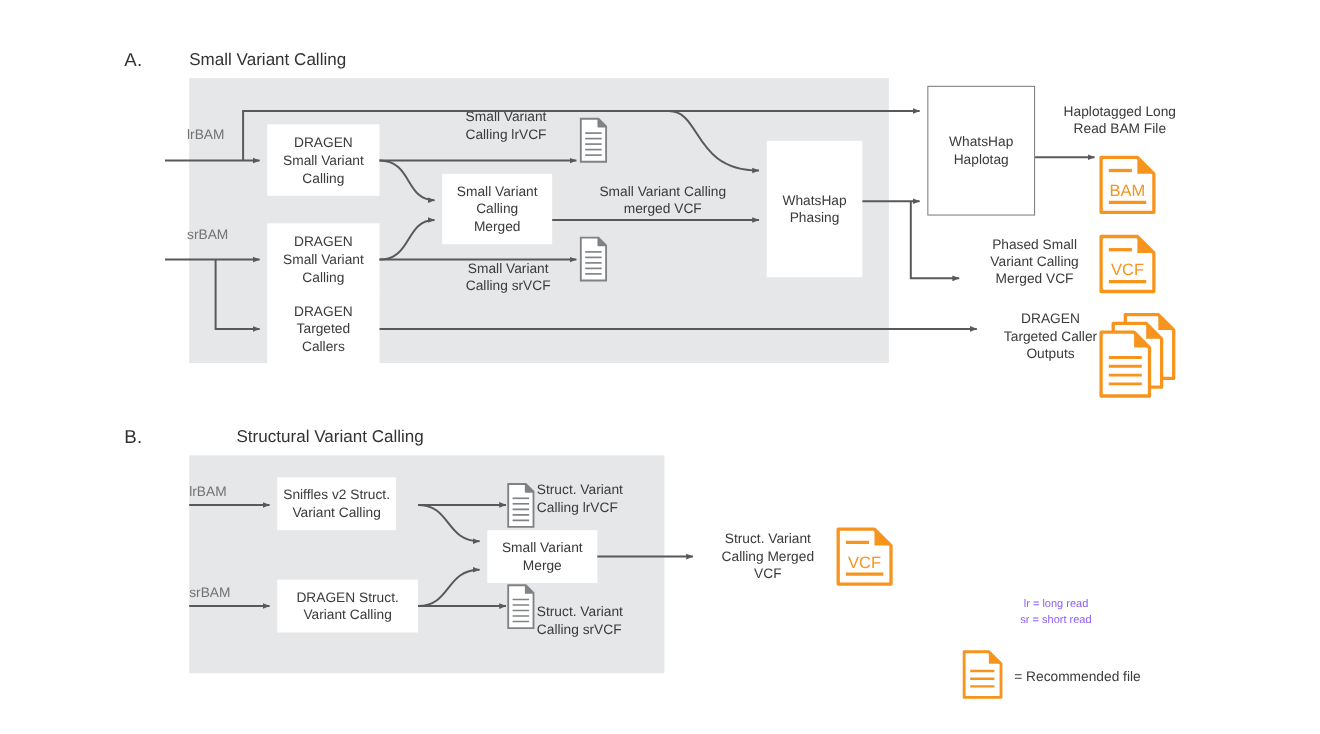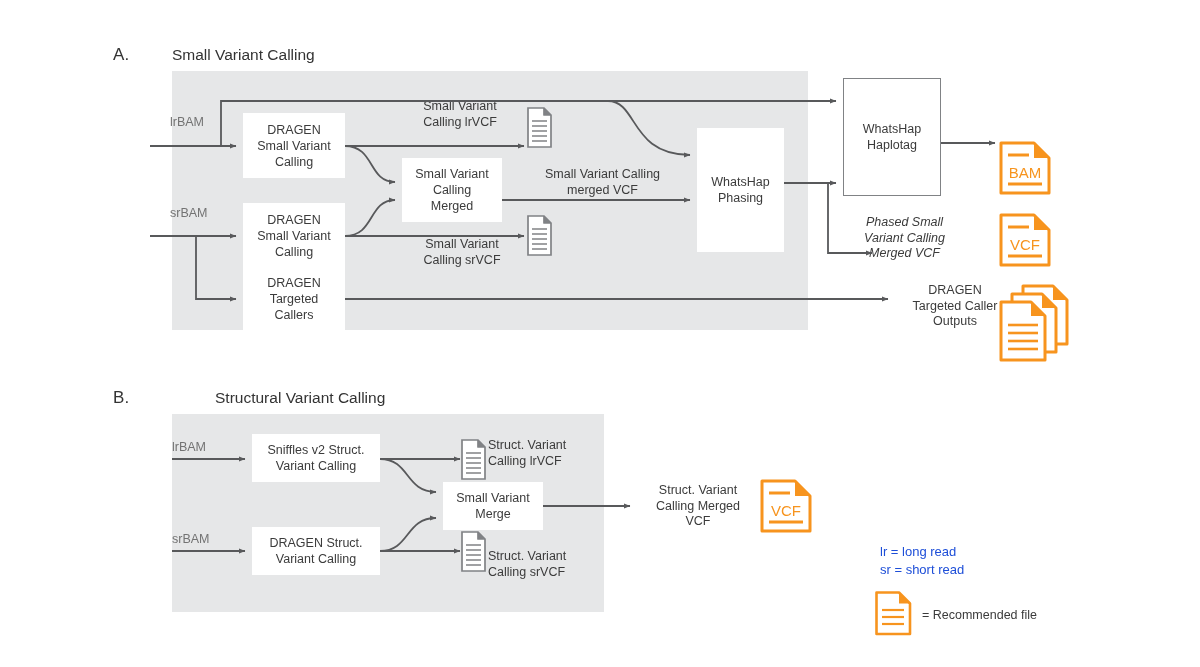--- a/index.html
+++ b/index.html
@@ -70,24 +70,24 @@
     text-align: left;
   }
   .io-label {
     position: absolute;
     font-size: 12.5px;
     color: #737373;
     white-space: nowrap;
   }
   .legend-text {
     position: absolute;
-    font-size: 13px;
+    font-size: 10px;
     line-height: 1.35;
-    color: #1d4ed8;
-    text-align: left;
+    color: #8b5cf6;
+    text-align: center;
     white-space: pre-line;
   }
   .legend-rec {
     position: absolute;
     font-size: 12.5px;
     color: #3b3b3b;
     white-space: nowrap;
   }
 </style>
 </head>
@@ -120,36 +120,38 @@
   <div class="proc-box bordered" style="left: 843px; top: 78px; width: 98px; height: 118px; white-space: pre-line;">WhatsHap
 Haplotag</div>
 
   <div class="edge-label" style="left: 380px; top: 99px; width: 160px; white-space: pre-line;">Small Variant
 Calling lrVCF</div>
   <div class="edge-label" style="left: 382px; top: 237px; width: 160px; white-space: pre-line;">Small Variant
 Calling srVCF</div>
   <div class="edge-label" style="left: 510px; top: 167px; width: 185px; white-space: pre-line;">Small Variant Calling
 merged VCF</div>
 
-  <div class="edge-label" style="left: 842px; top: 215px; width: 125px; white-space: pre-line; font-style: italic;">Phased Small
+  <div class="edge-label" style="left: 948px; top: 94px; width: 140px; white-space: pre-line;">Haplotagged Long
+Read BAM File</div>
+  <div class="edge-label" style="left: 878px; top: 215px; width: 125px; white-space: pre-line;">Phased Small
 Variant Calling
 Merged VCF</div>
   <div class="edge-label" style="left: 895px; top: 283px; width: 120px; white-space: pre-line;">DRAGEN
 Targeted Caller
 Outputs</div>
 
   <div class="panel-label" style="left:113px; top:388px;">B.</div>
   <div class="panel-title" style="left:172px; top:389px;margin-left:43px;">Structural Variant Calling</div>
 
   <div class="gray-panel" style="left:172px; top:414px; width:432px; height:198px;"></div>
 
   <div class="io-label" style="left:172px; top:440px;">lrBAM</div>
   <div class="io-label" style="left:172px; top:532px;">srBAM</div>
 
-  <div class="proc-box" style="left: 252px; top: 434px; width: 128px; height: 48px; white-space: pre-line;">Sniffles v2 Struct.
+  <div class="proc-box" style="left: 252px; top: 434px; width: 108px; height: 48px; white-space: pre-line;">Sniffles v2 Struct.
 Variant Calling</div>
   <div class="proc-box" style="left: 252px; top: 527px; width: 128px; height: 48px; white-space: pre-line;">DRAGEN Struct.
 Variant Calling</div>
   <div class="proc-box" style="left: 443px; top: 482px; width: 100px; height: 48px; white-space: pre-line;">Small Variant
 Merge</div>
 
   <div class="edge-label left" style="left: 488px; top: 438px; width: 120px; white-space: pre-line;">Struct. Variant
 Calling lrVCF</div>
   <div class="edge-label left" style="left: 488px; top: 549px; width: 120px; white-space: pre-line;">Struct. Variant
 Calling srVCF</div>

